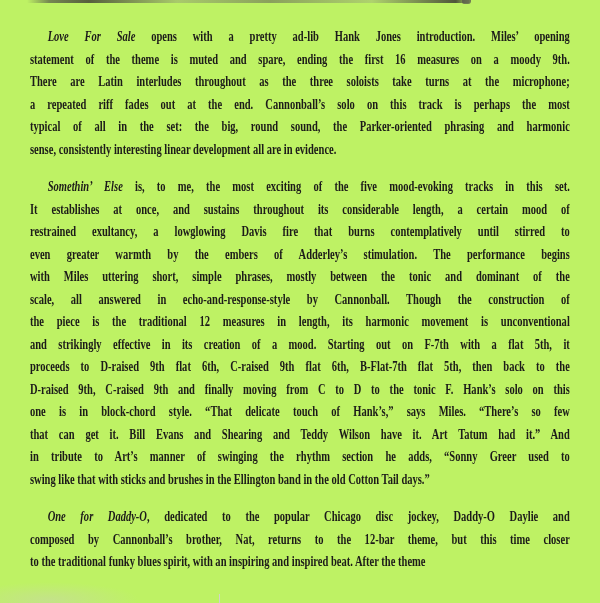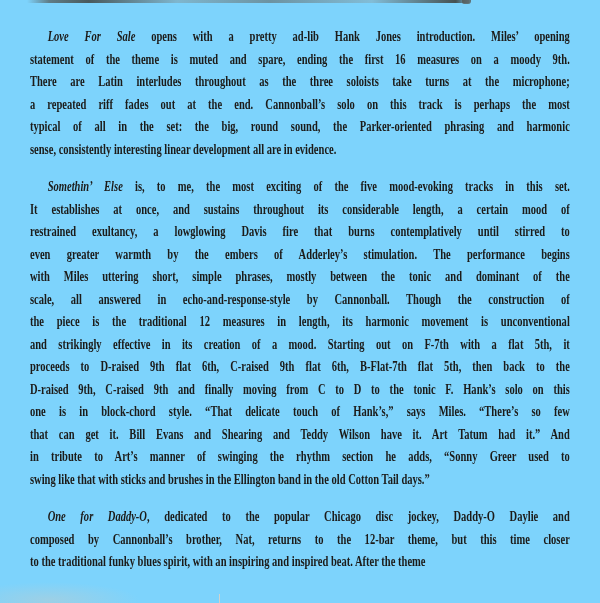--- a/index.html
+++ b/index.html
@@ -1,20 +1,20 @@
 <!DOCTYPE html>
 <html><head>
 <meta charset="utf-8">
 <style>
   html, body { margin: 0; padding: 0; }
   .page {
     position: relative;
     width: 600px;
     height: 603px;
-    background: #7dd3fc;
+    background: #bef264;
     overflow: hidden;
     font-family: "Liberation Serif", "DejaVu Serif", serif;
   }
   .content {
     position: absolute;
     top: 25px;
     left: 30px;
     width: 540px;
   }
   

